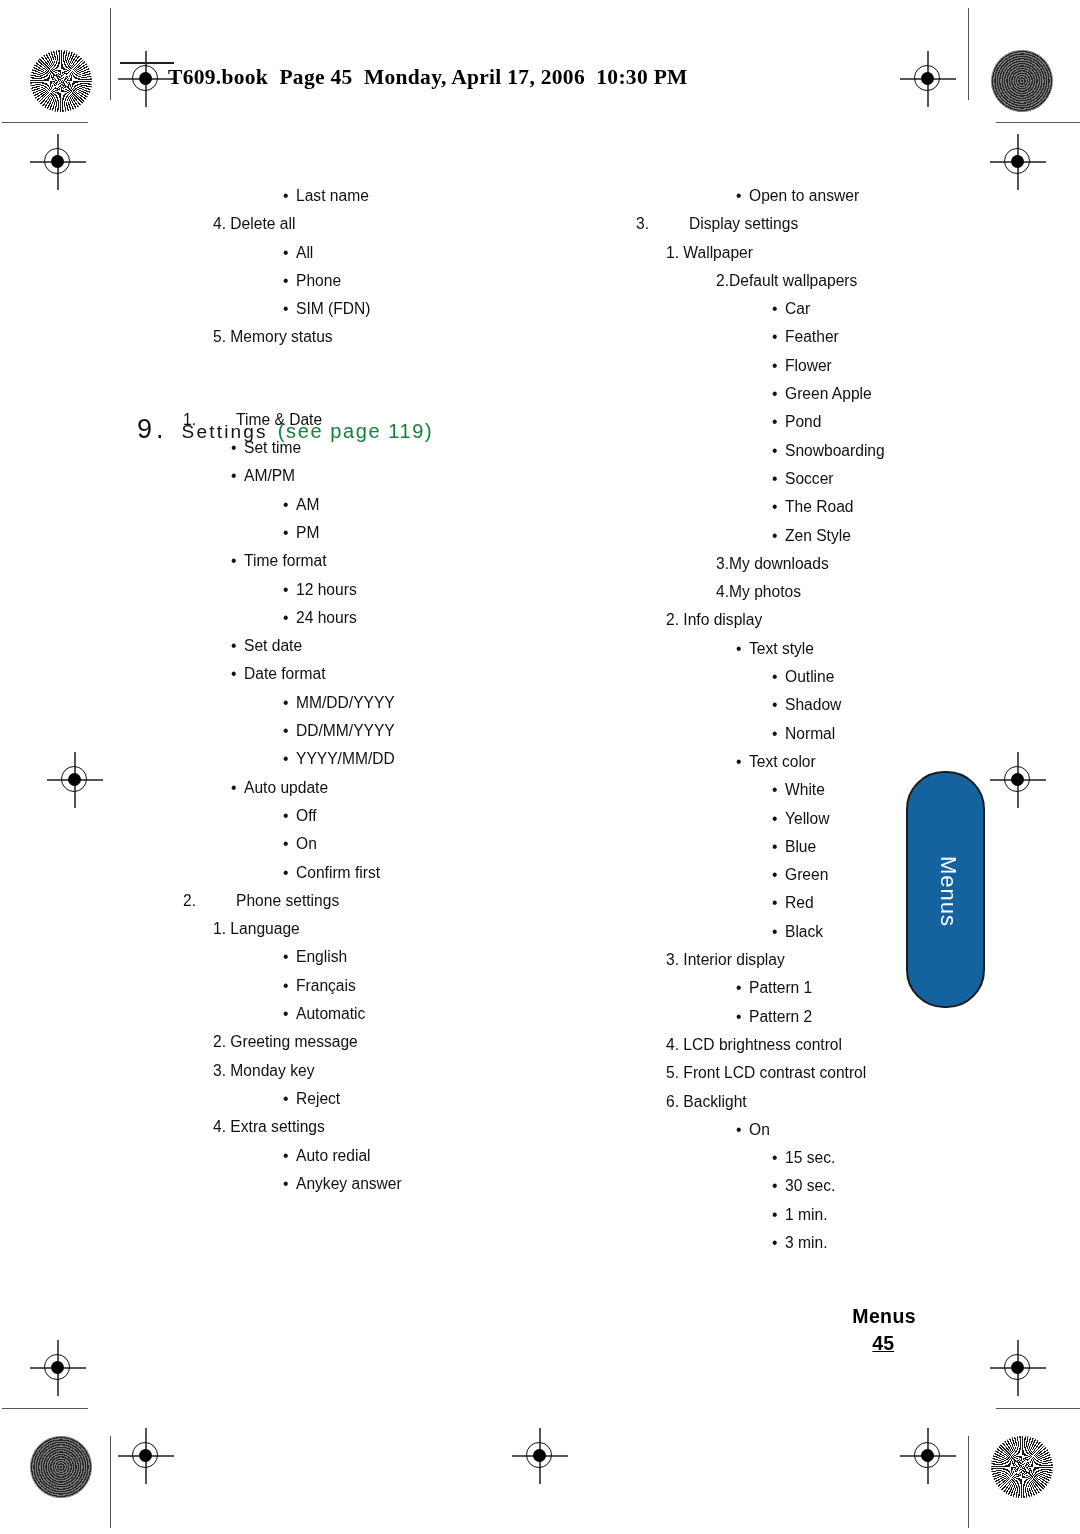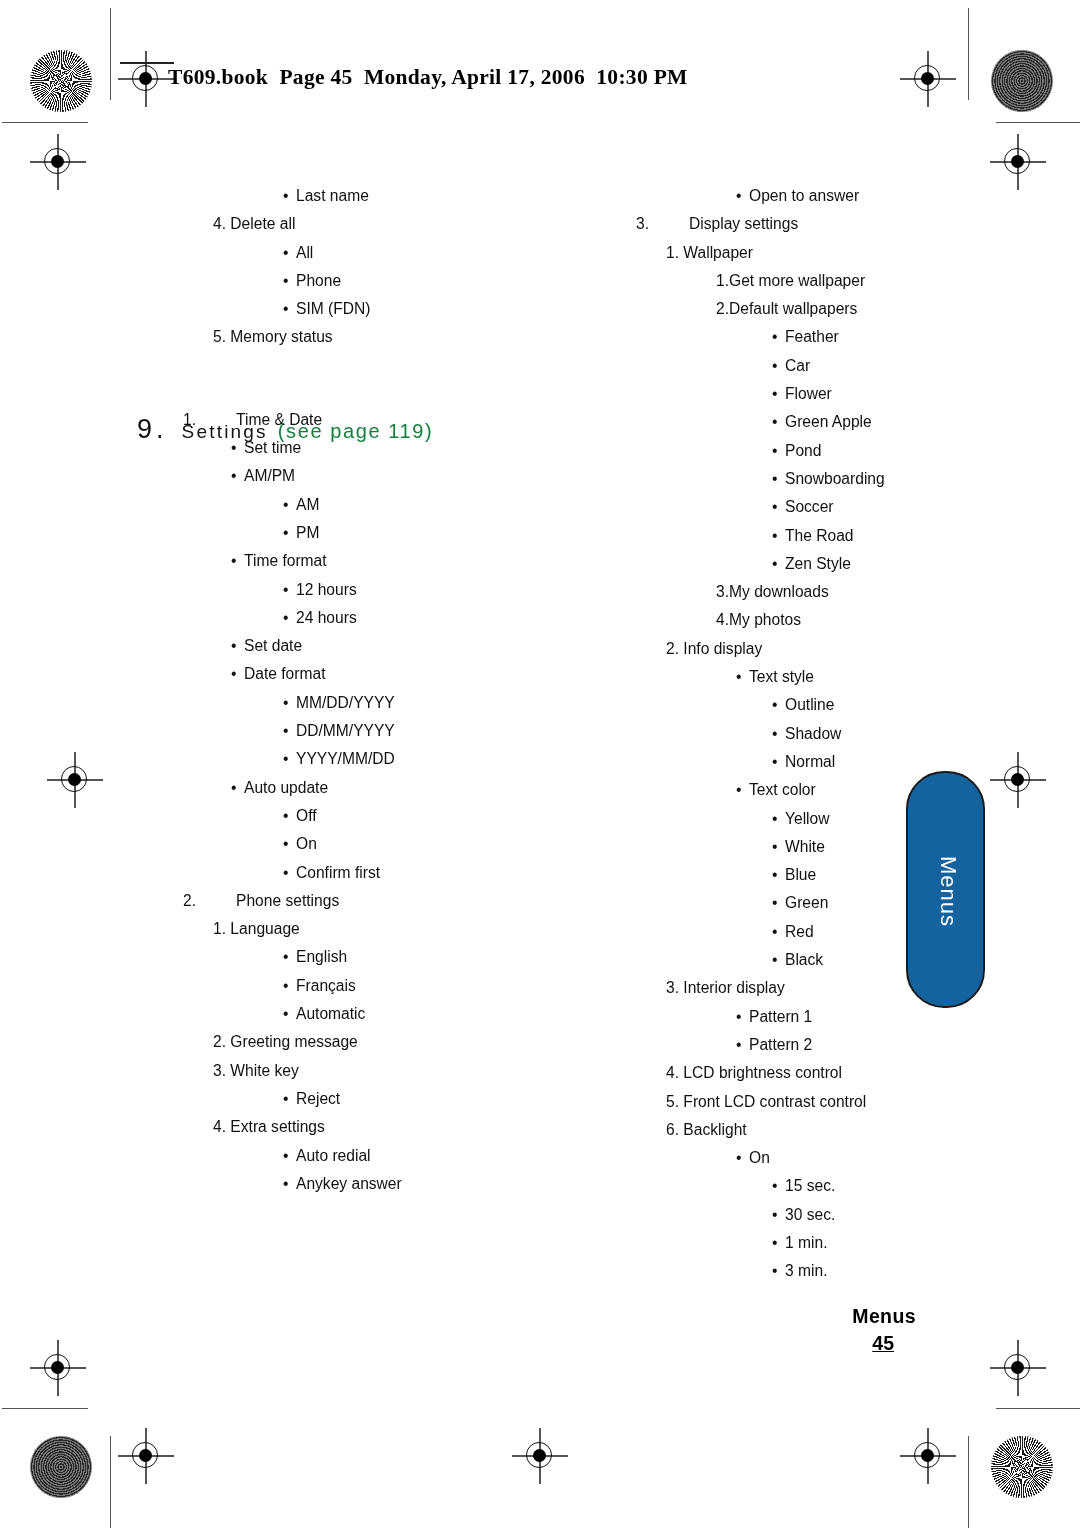--- a/index.html
+++ b/index.html
@@ -334,56 +334,55 @@
         <div class="entry lvl-b1"><span class="bullet">•</span><span>Auto update</span></div>
         <div class="entry lvl-b2"><span class="bullet">•</span><span>Off</span></div>
         <div class="entry lvl-b2"><span class="bullet">•</span><span>On</span></div>
         <div class="entry lvl-b2"><span class="bullet">•</span><span>Confirm first</span></div>
         <div class="entry lvl-n1"><span class="num">2.</span><span class="num-pad"></span><span>Phone settings</span></div>
         <div class="entry lvl-n2"><span class="num">1.</span><span> </span><span>Language</span></div>
         <div class="entry lvl-b2"><span class="bullet">•</span><span>English</span></div>
         <div class="entry lvl-b2"><span class="bullet">•</span><span>Français</span></div>
         <div class="entry lvl-b2"><span class="bullet">•</span><span>Automatic</span></div>
         <div class="entry lvl-n2"><span class="num">2.</span><span> </span><span>Greeting message</span></div>
-        <div class="entry lvl-n2"><span class="num">3.</span><span> </span><span>White key</span></div>
+        <div class="entry lvl-n2"><span class="num">3.</span><span> </span><span>Monday key</span></div>
         <div class="entry lvl-b2"><span class="bullet">•</span><span>Reject</span></div>
         <div class="entry lvl-n2"><span class="num">4.</span><span> </span><span>Extra settings</span></div>
         <div class="entry lvl-b2"><span class="bullet">•</span><span>Auto redial</span></div>
         <div class="entry lvl-b2"><span class="bullet">•</span><span>Anykey answer</span></div>
       </div>
   </div>
 
   <div class="chapter"><span class="ch-num">9.</span><span class="ch-title" style="padding-left:14px;">Settings</span><span class="ch-ref" style="padding-left:10px;">(see page 119)</span></div>
 
   <div class="column col-right">
     <div id="right-list">
         <div class="entry lvl-b2"><span class="bullet">•</span><span>Open to answer</span></div>
         <div class="entry lvl-n1"><span class="num">3.</span><span class="num-pad"></span><span>Display settings</span></div>
         <div class="entry lvl-n2"><span class="num">1.</span><span> </span><span>Wallpaper</span></div>
-        <div class="entry lvl-n3"><span class="num">1.</span><span>Get more wallpaper</span></div>
         <div class="entry lvl-n3"><span class="num">2.</span><span>Default wallpapers</span></div>
+        <div class="entry lvl-b3"><span class="bullet">•</span><span>Car</span></div>
         <div class="entry lvl-b3"><span class="bullet">•</span><span>Feather</span></div>
-        <div class="entry lvl-b3"><span class="bullet">•</span><span>Car</span></div>
         <div class="entry lvl-b3"><span class="bullet">•</span><span>Flower</span></div>
         <div class="entry lvl-b3"><span class="bullet">•</span><span>Green Apple</span></div>
         <div class="entry lvl-b3"><span class="bullet">•</span><span>Pond</span></div>
         <div class="entry lvl-b3"><span class="bullet">•</span><span>Snowboarding</span></div>
         <div class="entry lvl-b3"><span class="bullet">•</span><span>Soccer</span></div>
         <div class="entry lvl-b3"><span class="bullet">•</span><span>The Road</span></div>
         <div class="entry lvl-b3"><span class="bullet">•</span><span>Zen Style</span></div>
         <div class="entry lvl-n3"><span class="num">3.</span><span>My downloads</span></div>
         <div class="entry lvl-n3"><span class="num">4.</span><span>My photos</span></div>
         <div class="entry lvl-n2"><span class="num">2.</span><span> </span><span>Info display</span></div>
         <div class="entry lvl-b2"><span class="bullet">•</span><span>Text style</span></div>
         <div class="entry lvl-b3"><span class="bullet">•</span><span>Outline</span></div>
         <div class="entry lvl-b3"><span class="bullet">•</span><span>Shadow</span></div>
         <div class="entry lvl-b3"><span class="bullet">•</span><span>Normal</span></div>
         <div class="entry lvl-b2"><span class="bullet">•</span><span>Text color</span></div>
+        <div class="entry lvl-b3"><span class="bullet">•</span><span>White</span></div>
         <div class="entry lvl-b3"><span class="bullet">•</span><span>Yellow</span></div>
-        <div class="entry lvl-b3"><span class="bullet">•</span><span>White</span></div>
         <div class="entry lvl-b3"><span class="bullet">•</span><span>Blue</span></div>
         <div class="entry lvl-b3"><span class="bullet">•</span><span>Green</span></div>
         <div class="entry lvl-b3"><span class="bullet">•</span><span>Red</span></div>
         <div class="entry lvl-b3"><span class="bullet">•</span><span>Black</span></div>
         <div class="entry lvl-n2"><span class="num">3.</span><span> </span><span>Interior display</span></div>
         <div class="entry lvl-b2"><span class="bullet">•</span><span>Pattern 1</span></div>
         <div class="entry lvl-b2"><span class="bullet">•</span><span>Pattern 2</span></div>
         <div class="entry lvl-n2"><span class="num">4.</span><span> </span><span>LCD brightness control</span></div>
         <div class="entry lvl-n2"><span class="num">5.</span><span> </span><span>Front LCD contrast control</span></div>
         <div class="entry lvl-n2"><span class="num">6.</span><span> </span><span>Backlight</span></div>

